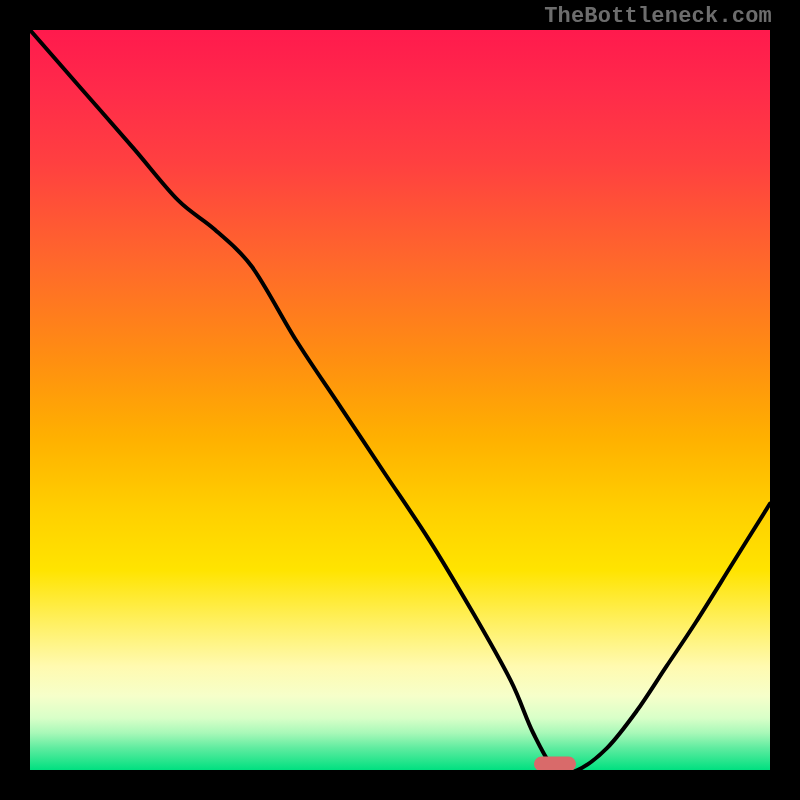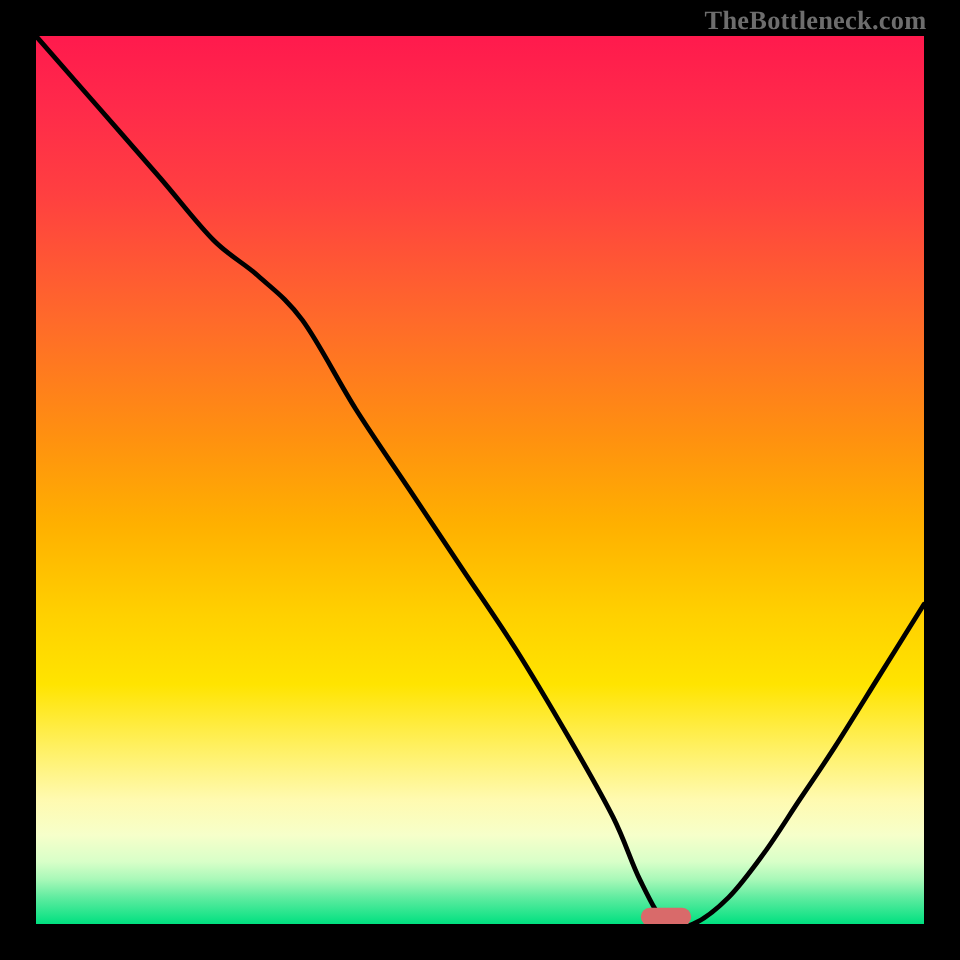--- a/index.html
+++ b/index.html
@@ -40,21 +40,21 @@
       #a8f8b8 95%,
       #60eca0 97%,
       #00e080 100%
     );
     overflow: hidden;
   }
   .watermark {
     position: absolute;
     top: 4px;
     right: 28px;
-    font-family: Liberation Serif, serif;
+    font-family: Liberation Mono, monospace;
     font-size: 22px;
     font-weight: 600;
     color: #6d6d6d;
     letter-spacing: 0.2px;
   }
   .curve {
     position: absolute;
     left: 0;
     top: 0;
     width: 740px;

